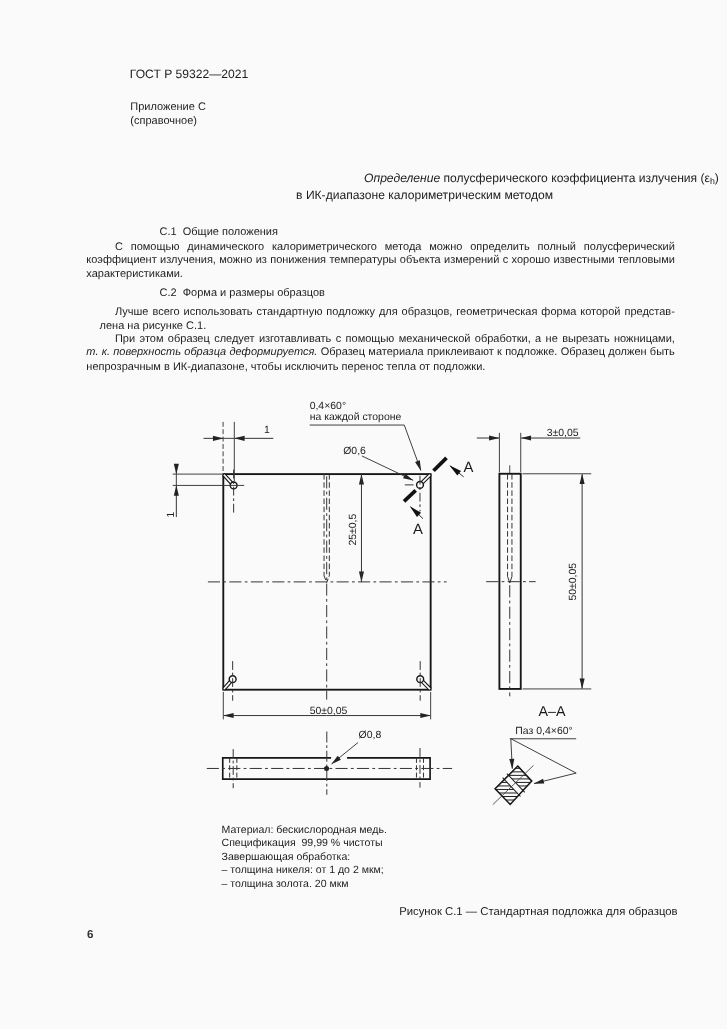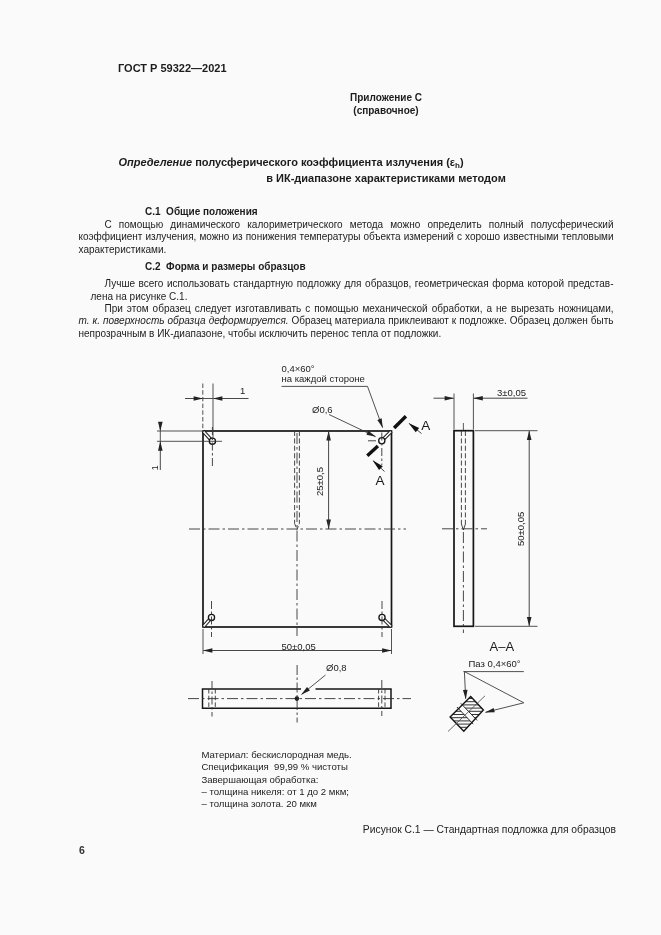--- a/index.html
+++ b/index.html
@@ -1,32 +1,32 @@
 <!DOCTYPE html>
 <html><head>
 <meta charset="utf-8">
 <style>
 html,body{margin:0;padding:0;}
 body{width:661px;height:935px;background:#fafafa;font-family:"Liberation Sans",sans-serif;color:#1c1c1c;position:relative;overflow:hidden;}
 .abs{position:absolute;}
-.b{font-weight:bold;padding-left:40px;}
+.b{font-weight:normal;padding-left:40px;}
 .jl{width:535px;left:78.5px;text-align:justify;text-align-last:justify;font-size:10px;line-height:12.4px;}
 .jn{width:535px;left:78.5px;font-size:10px;line-height:12.4px;}
 svg{position:absolute;left:0;top:0;}
 </style>
 </head>
 <body>
 
 <div class="abs b" style="left:78px;top:62px;font-size:11px;line-height:12px;">ГОСТ Р 59322—2021</div>
 
-<div class="abs b" style="left:78.5px;top:92.3px;width:535px;text-align:center;font-size:10px;line-height:12.6px;">Приложение С<br>(справочное)</div>
-
-<div class="abs b" style="left:78.5px;top:154px;width:535px;text-align:left;font-size:11px;line-height:17.5px;"><i>Определение</i> полусферического коэффициента излучения (ε<span style="font-size:8px;line-height:0;vertical-align:-2px;">h</span>)</div>
-
-<div class="abs b" style="left:78.5px;top:170.3px;width:535px;text-align:center;font-size:11px;line-height:17.5px;">в ИК-диапазоне характеристиками методом</div>
+<div class="abs b" style="left:78.5px;top:92.3px;width:535px;font-size:10px;line-height:12.6px;">Приложение С<br>(справочное)</div>
+
+<div class="abs b" style="left:78.5px;top:154px;width:535px;text-align:right;font-size:11px;line-height:17.5px;"><i>Определение</i> полусферического коэффициента излучения (ε<span style="font-size:8px;line-height:0;vertical-align:-2px;">h</span>)</div>
+
+<div class="abs b" style="left:78.5px;top:170.3px;width:535px;text-align:center;font-size:11px;line-height:17.5px;">в ИК-диапазоне калориметрическим методом</div>
 
 <div class="abs b" style="left:105px;top:206.2px;font-size:10px;line-height:12.4px;">С.1&nbsp; Общие положения</div>
 
 <div class="abs jl" style="top:218.7px;"><span style="display:inline-block;width:26px;"></span>С помощью динамического калориметрического метода можно определить полный полусферический</div>
 
 <div class="abs jl" style="top:231.1px;letter-spacing:-0.022px;">коэффициент излучения, можно из понижения температуры объекта измерений с хорошо известными тепловыми</div>
 
 <div class="abs jn" style="top:243.5px;">характеристиками.</div>
 
 <div class="abs b" style="left:105px;top:261.2px;font-size:10px;line-height:12.4px;">С.2&nbsp; Форма и размеры образцов</div>

